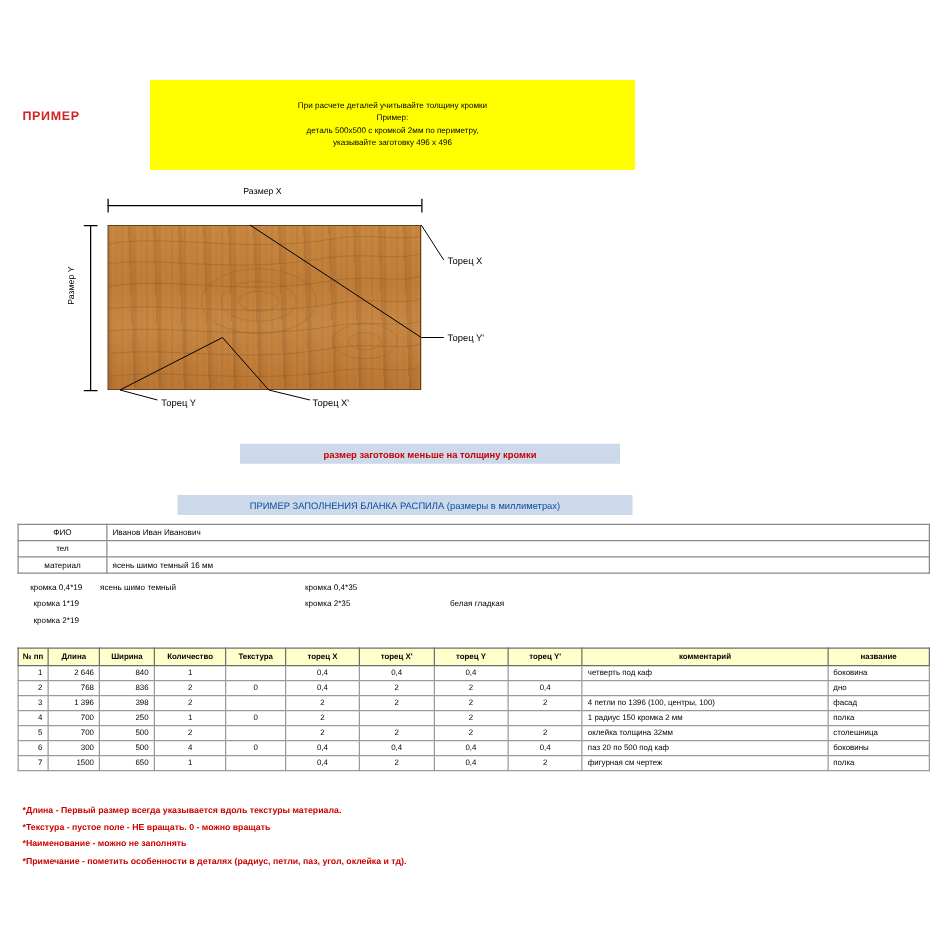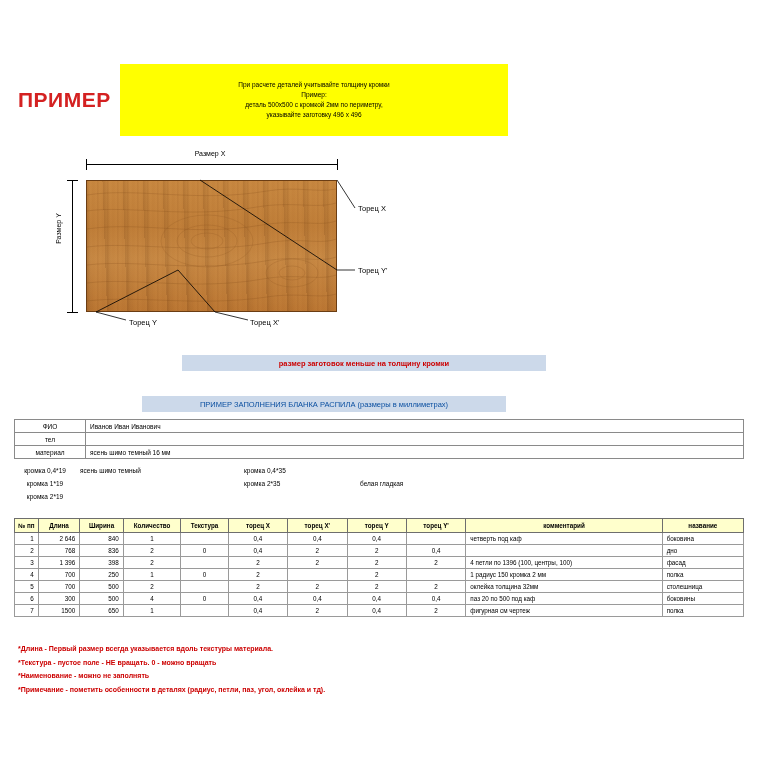--- a/index.html
+++ b/index.html
@@ -20,21 +20,21 @@
     position: relative;
     width: 759px;
     height: 759px;
   }
 
   
   .example-title {
     position: absolute;
     left: 18px;
     top: 88px;
-    font-size: 21px;
+    font-size: 10px;
     font-weight: bold;
     color: #d42121;
     letter-spacing: 0.5px;
   }
 
   
   .note-box {
     position: absolute;
     left: 120px;
     top: 64px;
@@ -155,23 +155,23 @@
     white-space: nowrap;
   }
   .lbl-torec-x  { left: 358px; top: 64px; }
   .lbl-torec-x2 { left: 358px; top: 126px; }
   .lbl-torec-y  { left: 129px; top: 178px; }
   .lbl-torec-y2 { left: 250px; top: 178px; }
 
   
   .red-note {
     position: absolute;
-    left: 182px;
+    left: 192px;
     top: 355px;
-    width: 364px;
+    width: 304px;
     height: 16px;
     background: #ccd9ea;
     color: #cc0000;
     font-size: 7.5px;
     font-weight: bold;
     display: flex;
     align-items: center;
     justify-content: center;
   }
 

